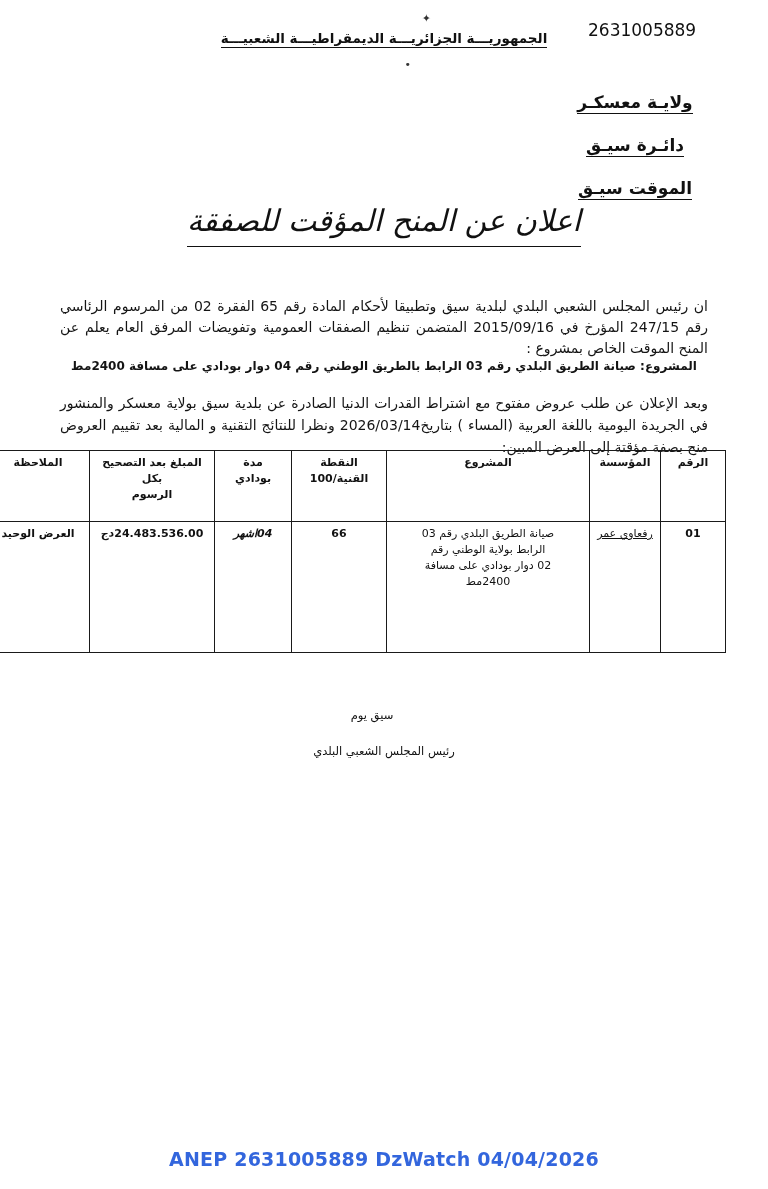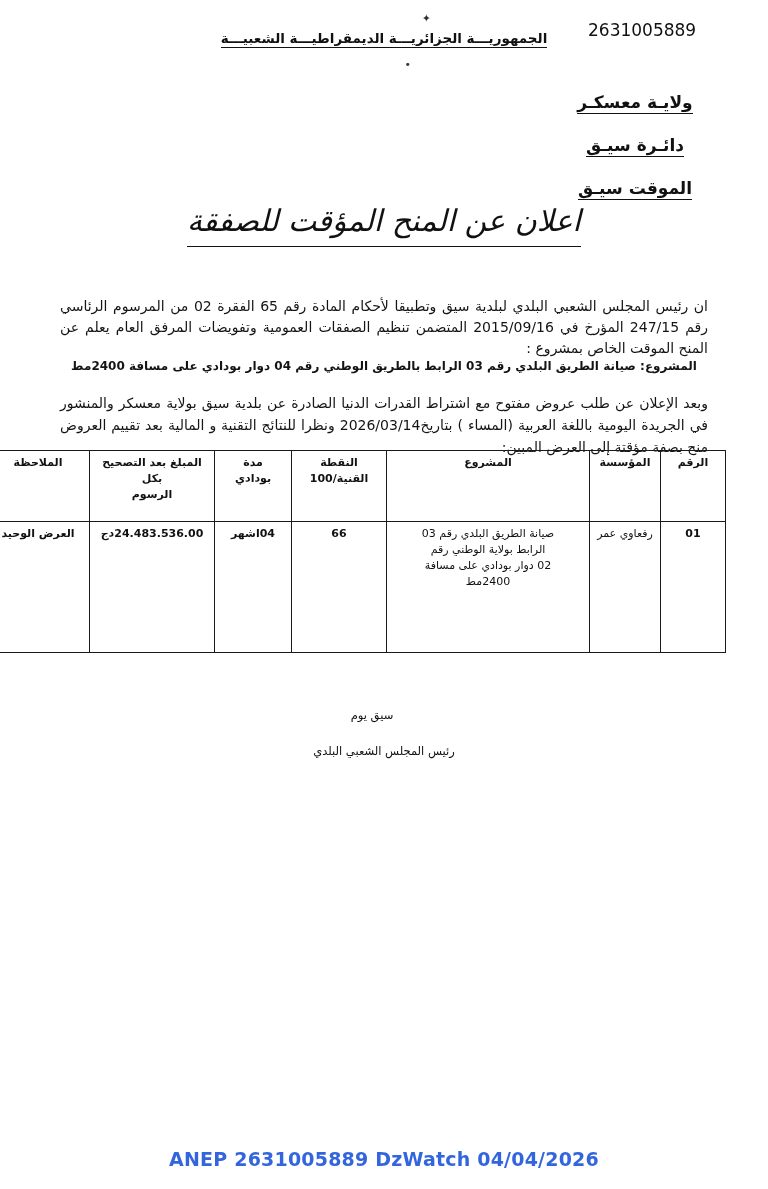--- a/index.html
+++ b/index.html
@@ -146,24 +146,24 @@
   }
   .col-num     { width: 58px; }
   .col-firm    { width: 64px; }
   .col-project { width: 196px; }
   .col-score   { width: 88px; }
   .col-dur     { width: 70px; }
   .col-amount  { width: 118px; }
   .col-note    { width: 96px; }
 
   .cell-num    { font-weight: bold; font-size: 12.5px; padding-top: 58px; }
-  .cell-firm   { font-size: 11px; padding-top: 6px; }
+  .cell-firm   { font-size: 11px; padding-top: 6px; text-decoration: underline; }
   .cell-project{ font-size: 11px; padding-top: 40px; line-height: 19px; }
   .cell-score  { font-weight: bold; font-size: 12.5px; padding-top: 7px; }
-  .cell-dur    { font-weight: bold; font-size: 11.5px; padding-top: 7px; }
+  .cell-dur    { font-weight: bold; font-size: 11.5px; padding-top: 7px; font-style: italic; }
   .cell-amount { font-weight: bold; font-size: 12px; padding-top: 7px; }
   .cell-note   { font-weight: bold; font-size: 11.5px; padding-top: 50px; }
 
   
   .sign-block {
     position: absolute;
     top: 708px;
     right: 0;
     width: 768px;
     text-align: center;

